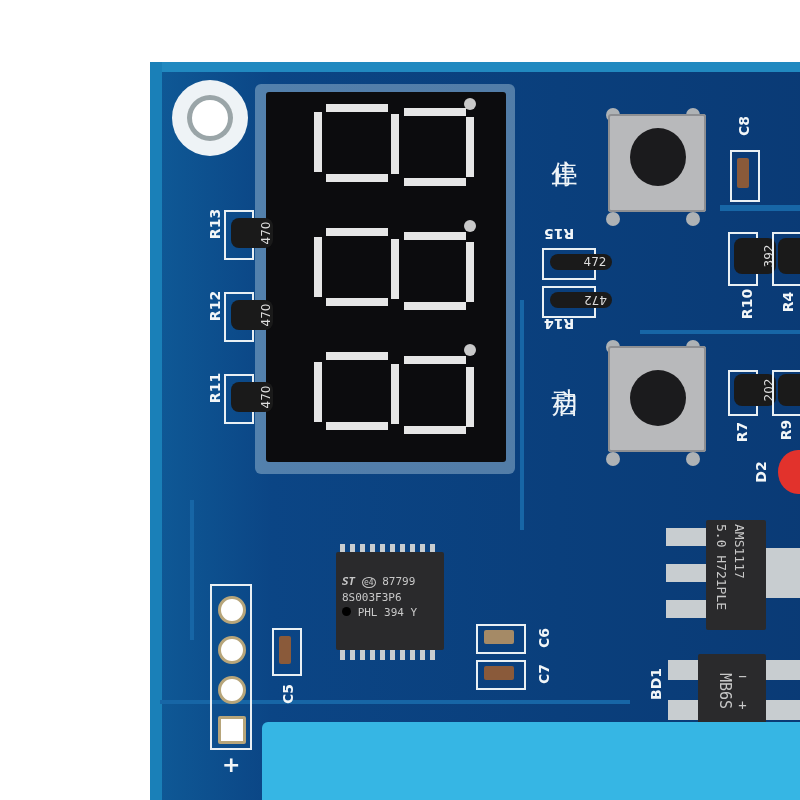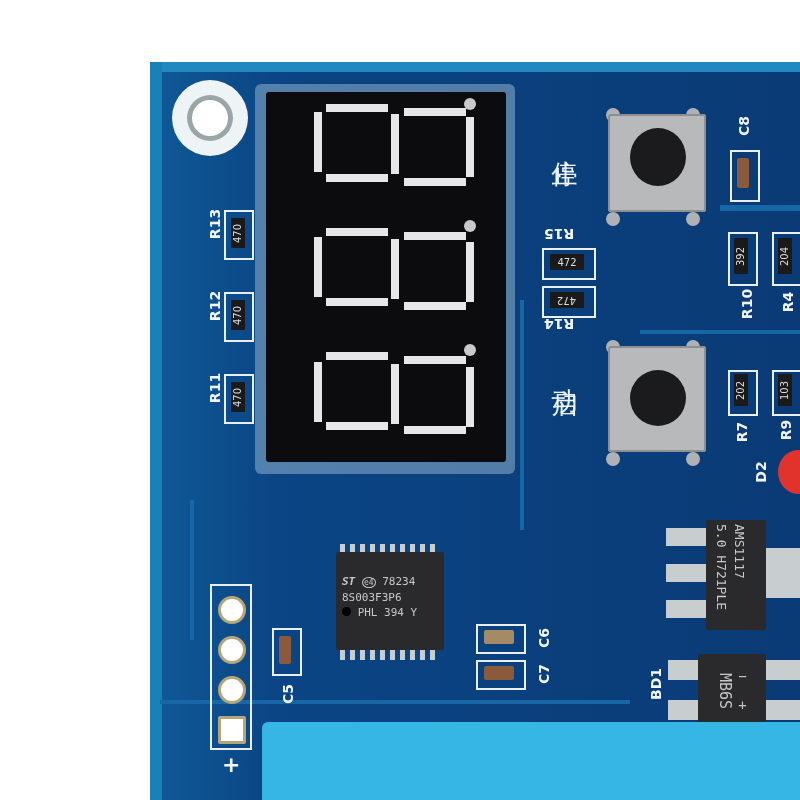--- a/index.html
+++ b/index.html
@@ -12,21 +12,21 @@
   .trace{background:#1766a6;}
   .hole{width:76px;height:76px;border-radius:50%;background:#eef3f6;left:172px;top:80px;}
   .hole-inner{width:46px;height:46px;border-radius:50%;background:#fff;left:187px;top:95px;box-shadow:inset 0 0 0 5px #9aa5a8;}
   .display-case{left:255px;top:84px;width:260px;height:390px;background:rgba(170,200,220,0.45);border-radius:6px;}
   .display{left:266px;top:92px;width:240px;height:370px;background:#0c0c0e;border-radius:3px;}
   .seg{background:#e6e6e6;position:absolute;}
   .dp{width:12px;height:12px;border-radius:50%;background:#c9c9c9;position:absolute;}
   .silk{color:#f2f6f8;font-weight:bold;font-size:14px;position:absolute;}
   .cn{font-size:26px;font-weight:normal;color:#eef4f8;}
   .pad-outline{border:2px solid #e9f0f4;position:absolute;}
-  .resistor{background:#1a1a1a;border-radius:1px;position:absolute;color:#ddd;font-size:10px;display:flex;align-items:center;justify-content:center;}
+  .resistor{background:#1a1a1a;border-radius:8px;position:absolute;color:#ddd;font-size:12px;display:flex;align-items:center;justify-content:center;padding-left:28px;}
   .cap{background:#8a5a3a;border-radius:2px;position:absolute;}
   .btn-body{background:#b8b9bb;border-radius:3px;position:absolute;box-shadow:inset 0 0 0 2px #8e8f92;}
   .btn-cap{background:#1b1b1d;border-radius:50%;position:absolute;}
   .btn-pin{background:#aeb2b5;border-radius:50%;position:absolute;}
   .ic{background:#2a2a2c;position:absolute;border-radius:2px;color:#c8c8c8;font-family:"DejaVu Sans Mono",monospace;font-size:11px;line-height:15px;padding:4px 6px;box-sizing:border-box;}
   .pin{background:#c8cdd0;position:absolute;}
   .header-pad{width:22px;height:22px;border-radius:50%;background:#fff;border:3px solid #b7a57a;position:absolute;}
   .relay{left:262px;top:722px;width:560px;height:90px;background:#36b6e4;border-radius:6px;}
   .led{left:778px;top:450px;width:40px;height:44px;border-radius:50%;background:#e2322c;}
 </style>
@@ -152,21 +152,21 @@
   </div>
 <div class="silk" style="left:776px;top:422px;transform:rotate(-90deg);">R9</div>
 
 <div class="silk" style="left:750px;top:464px;transform:rotate(-90deg);">D2</div>
 <div class="abs led"></div>
 
 <div>
   <div class="pin" style="left:340px;top:544px;width:100px;height:8px;background:repeating-linear-gradient(90deg,#c8cdd0 0 5px,transparent 5px 10px);"></div>
   <div class="pin" style="left:340px;top:650px;width:100px;height:10px;background:repeating-linear-gradient(90deg,#c8cdd0 0 5px,transparent 5px 10px);"></div>
   <div class="ic" style="left:336px;top:552px;width:108px;height:98px;padding-top:22px;">
-    <div><span style="font-style:italic;font-weight:bold;">ST</span> <span style="border:1px solid #c8c8c8;border-radius:50%;font-size:8px;padding:0 1px;">e4</span> <span>78234</span></div>
+    <div><span style="font-style:italic;font-weight:bold;">ST</span> <span style="border:1px solid #c8c8c8;border-radius:50%;font-size:8px;padding:0 1px;">e4</span> <span>87799</span></div>
     <div>8S003F3P6</div>
     <div><span style="display:inline-block;width:9px;height:9px;border-radius:50%;background:#000;"></span> <span>PHL 394 Y</span></div>
   </div>
 </div>
 
 <div class="pad-outline" style="left:476px;top:624px;width:46px;height:26px;"></div>
 <div class="cap" style="left:484px;top:630px;width:30px;height:14px;background:#a58a66;"></div>
 <div class="silk" style="left:534px;top:630px;transform:rotate(-90deg);">C6</div>
 <div class="pad-outline" style="left:476px;top:660px;width:46px;height:26px;"></div>
 <div class="cap" style="left:484px;top:666px;width:30px;height:14px;"></div>

